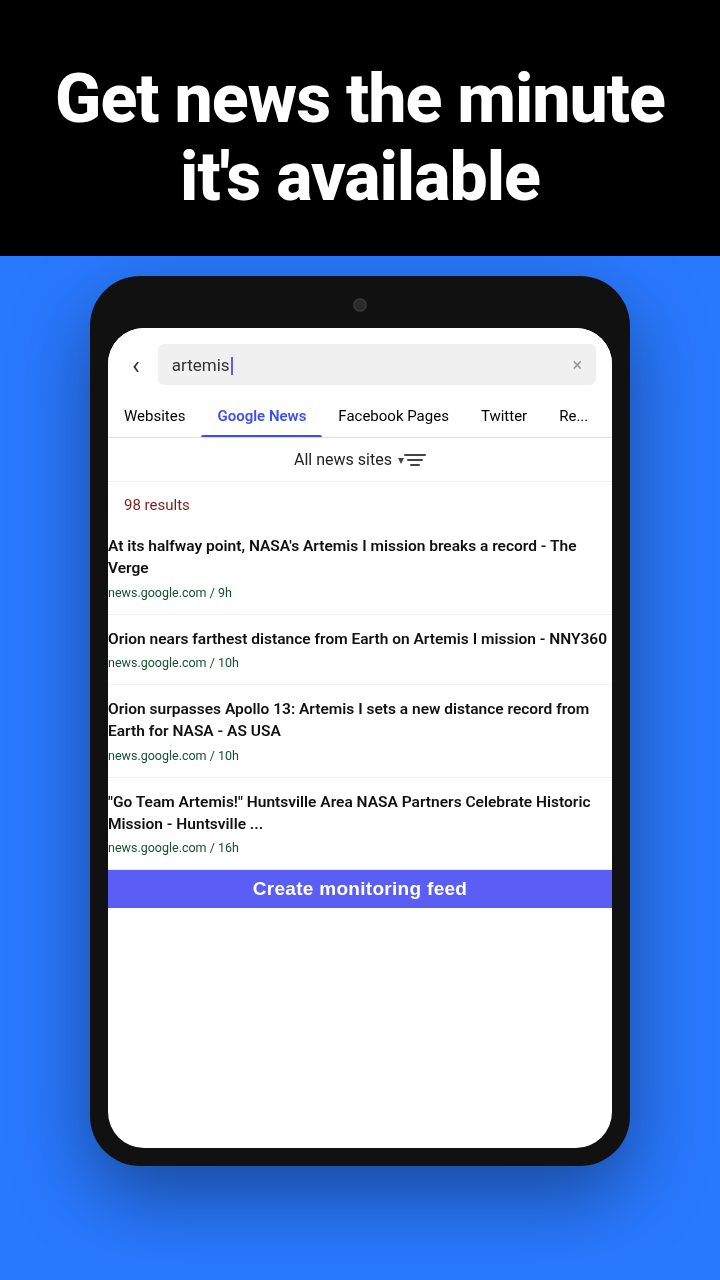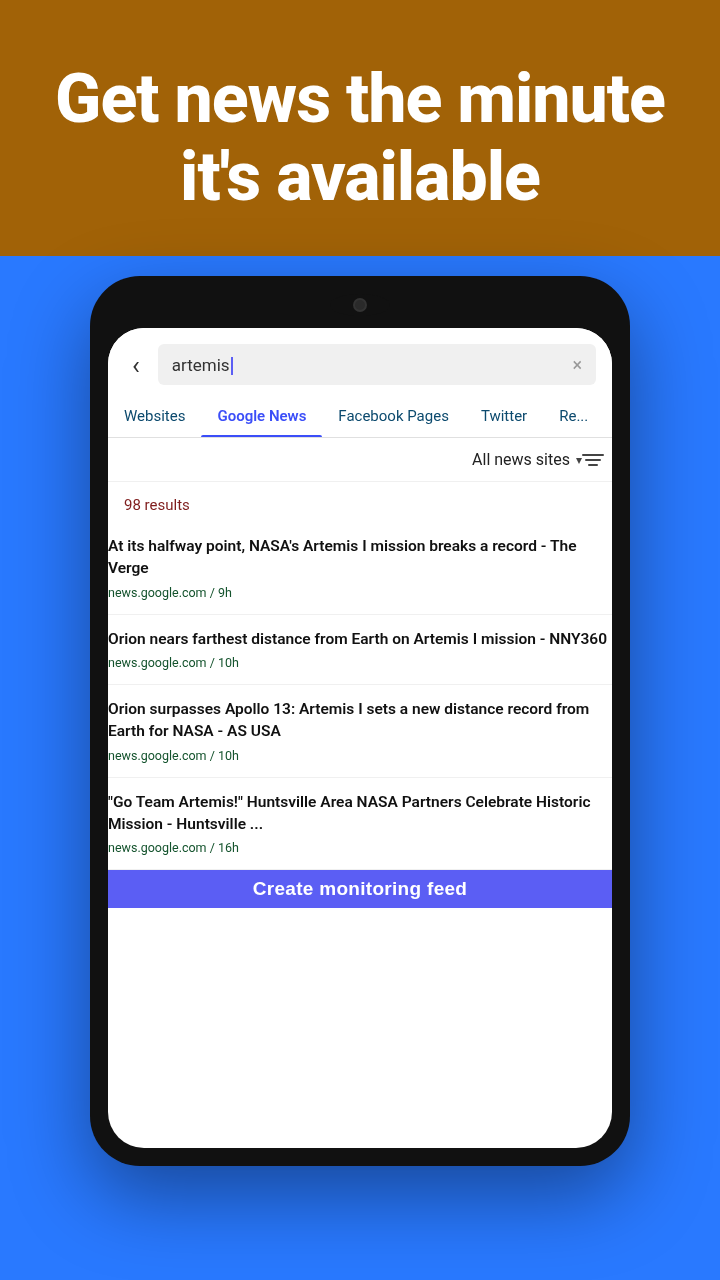--- a/index.html
+++ b/index.html
@@ -6,21 +6,21 @@
     * { box-sizing: border-box; margin: 0; padding: 0; }
     body {
       width: 720px;
       min-height: 1280px;
       background: #2979ff;
       font-family: -apple-system, BlinkMacSystemFont, 'Segoe UI', Roboto, sans-serif;
       overflow-x: hidden;
     }
 
     .hero-section {
-      background: #a16207;
+      background: #000000;
       padding: 60px 40px 40px;
       text-align: center;
     }
 
     .hero-title {
       color: white;
       font-size: 68px;
       font-weight: 800;
       line-height: 1.15;
       letter-spacing: -1px;
@@ -124,21 +124,21 @@
       background: white;
       overflow-x: auto;
       scrollbar-width: none;
     }
 
     .tabs-row::-webkit-scrollbar { display: none; }
 
     .tab-item {
       padding: 12px 16px;
       font-size: 15px;
-      color: #0c4a6e;
+      color: #000000;
       white-space: nowrap;
       cursor: pointer;
       flex-shrink: 0;
       position: relative;
     }
 
     .tab-item.active {
       color: #3b4ef8;
       font-weight: 600;
     }
@@ -151,22 +151,22 @@
       right: 0;
       height: 3px;
       background: #3b4ef8;
       border-radius: 2px 2px 0 0;
     }
 
     
     .filter-row {
       display: flex;
       align-items: center;
-      justify-content: flex-end;
-      padding: 12px 8px;
+      justify-content: center;
+      padding: 12px 20px;
       background: white;
       border-bottom: 1px solid #f0f0f0;
     }
 
     .filter-dropdown {
       display: flex;
       align-items: center;
       gap: 6px;
       font-size: 16px;
       color: #222;

